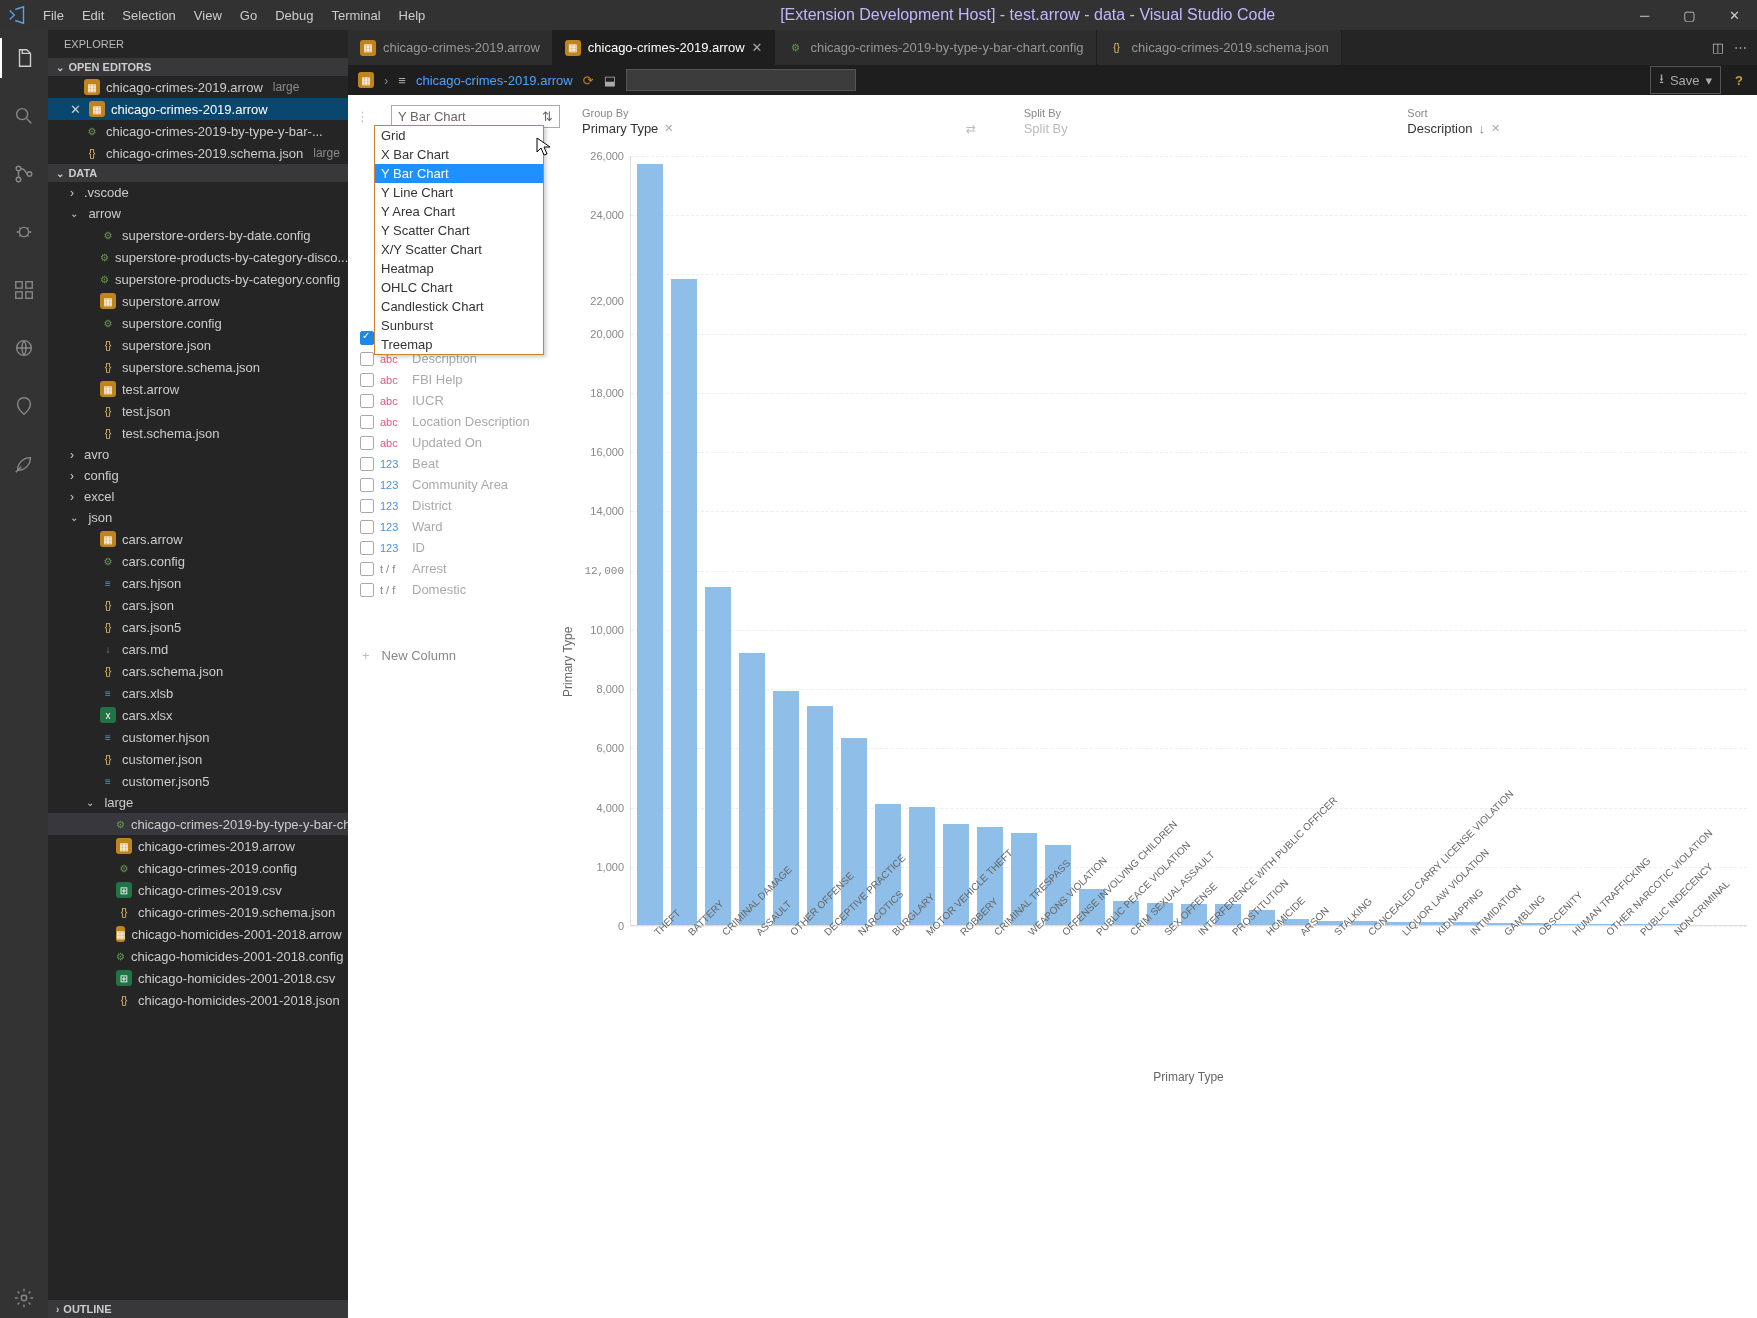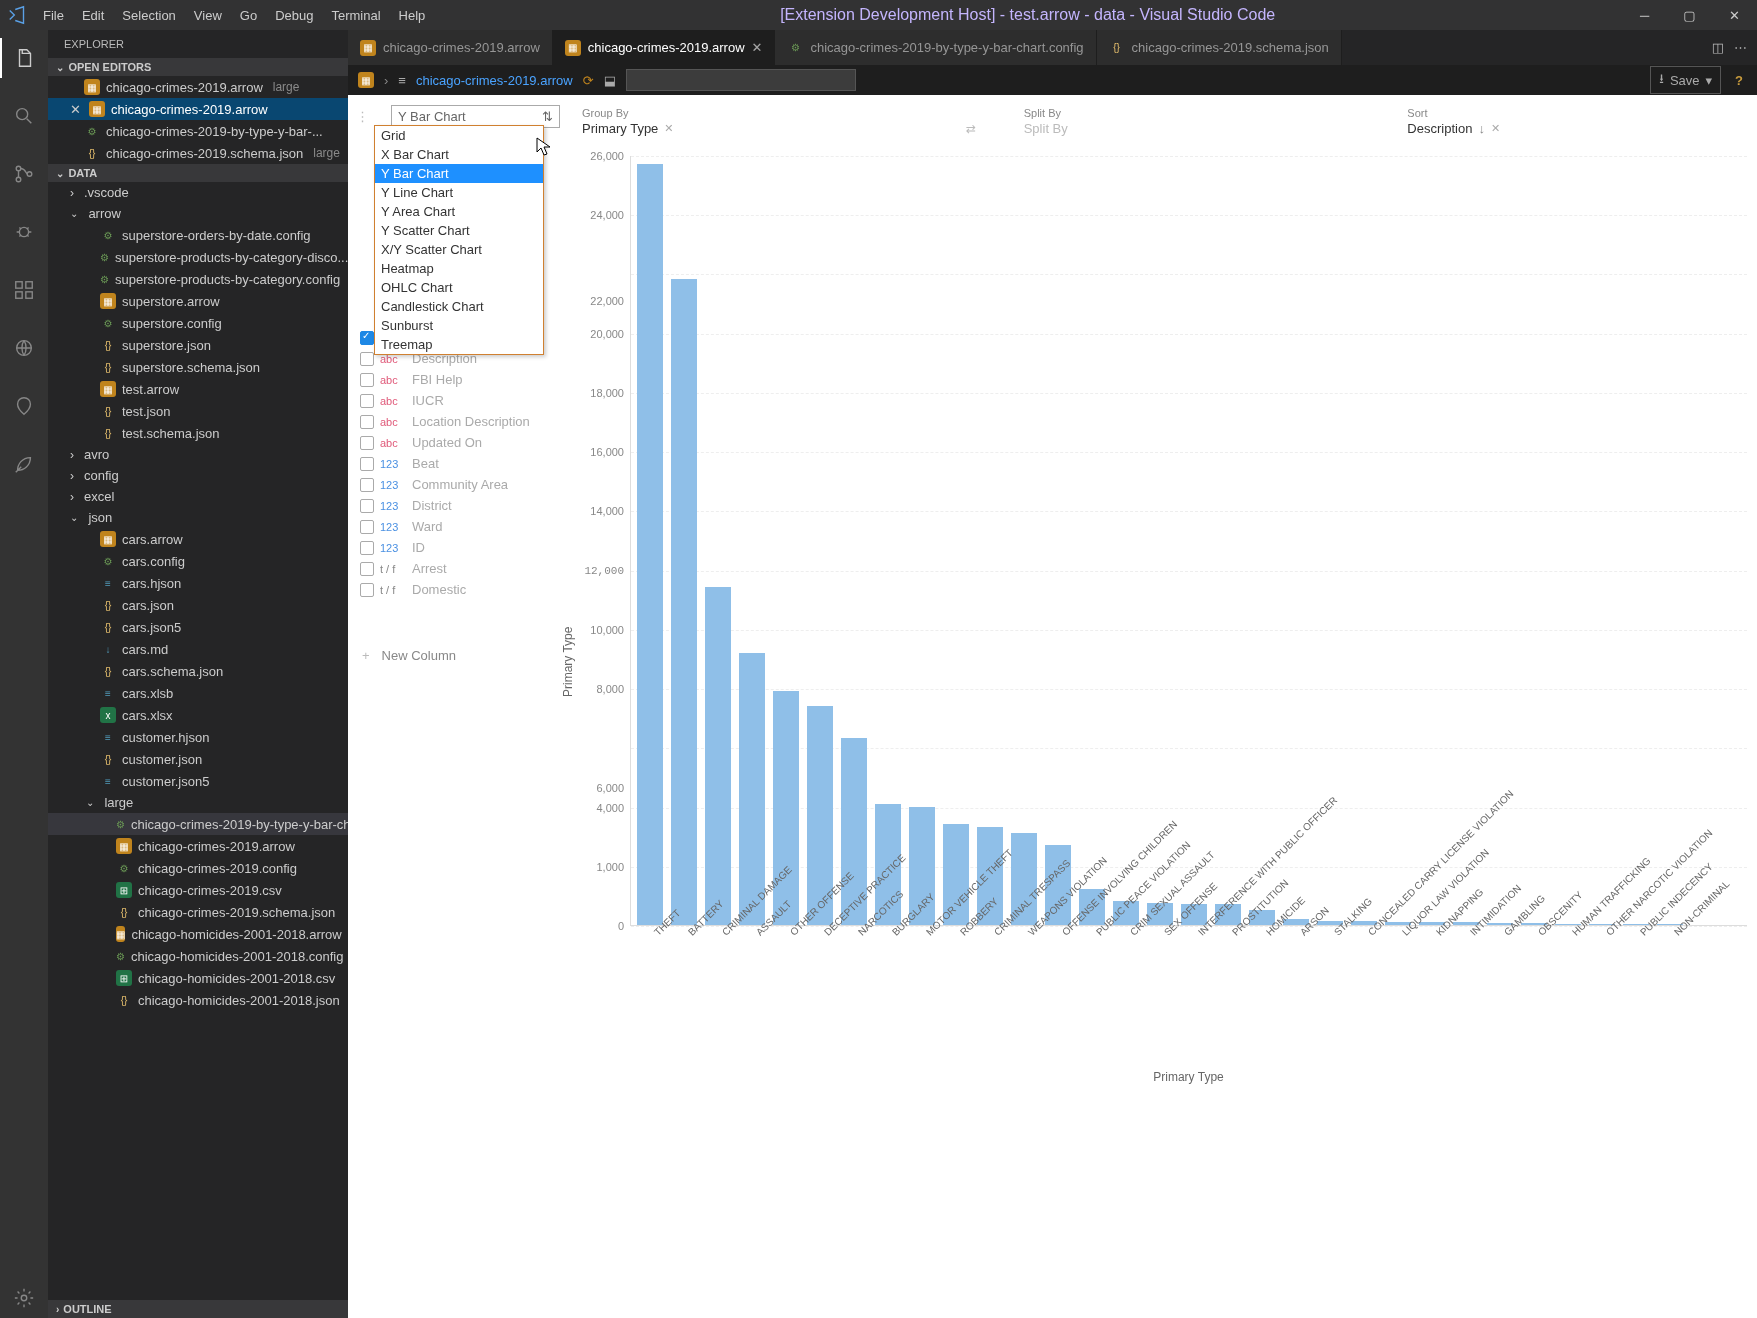--- a/index.html
+++ b/index.html
@@ -539,21 +539,21 @@
           </div>
         </div>
 
         <div class="chart-area">
           <div class="y-axis">
             <div class="y-label">Primary Type</div>
             <div class="y-ticks" id="yticks">
                 <div class="y-tick" style="top: 770px;">0</div>
                 <div class="y-tick" style="top: 710.769px;">1,000</div>
                 <div class="y-tick" style="top: 651.538px;">4,000</div>
-                <div class="y-tick" style="top: 592.308px; margin-top: 40px;">6,000</div>
+                <div class="y-tick" style="top: 592.308px;">6,000</div>
                 <div class="y-tick" style="top: 533.077px;">8,000</div>
                 <div class="y-tick" style="top: 473.846px;">10,000</div>
                 <div class="y-tick" style="top: 414.615px; font-family: Liberation Mono, monospace;">12,000</div>
                 <div class="y-tick" style="top: 355.385px;">14,000</div>
                 <div class="y-tick" style="top: 296.154px;">16,000</div>
                 <div class="y-tick" style="top: 236.923px;">18,000</div>
                 <div class="y-tick" style="top: 177.692px;">20,000</div>
                 <div class="y-tick" style="top: 114px; margin-top: 31px;">22,000</div>
                 <div class="y-tick" style="top: 59.2308px;">24,000</div>
                 <div class="y-tick" style="top: 0px;">26,000</div>

